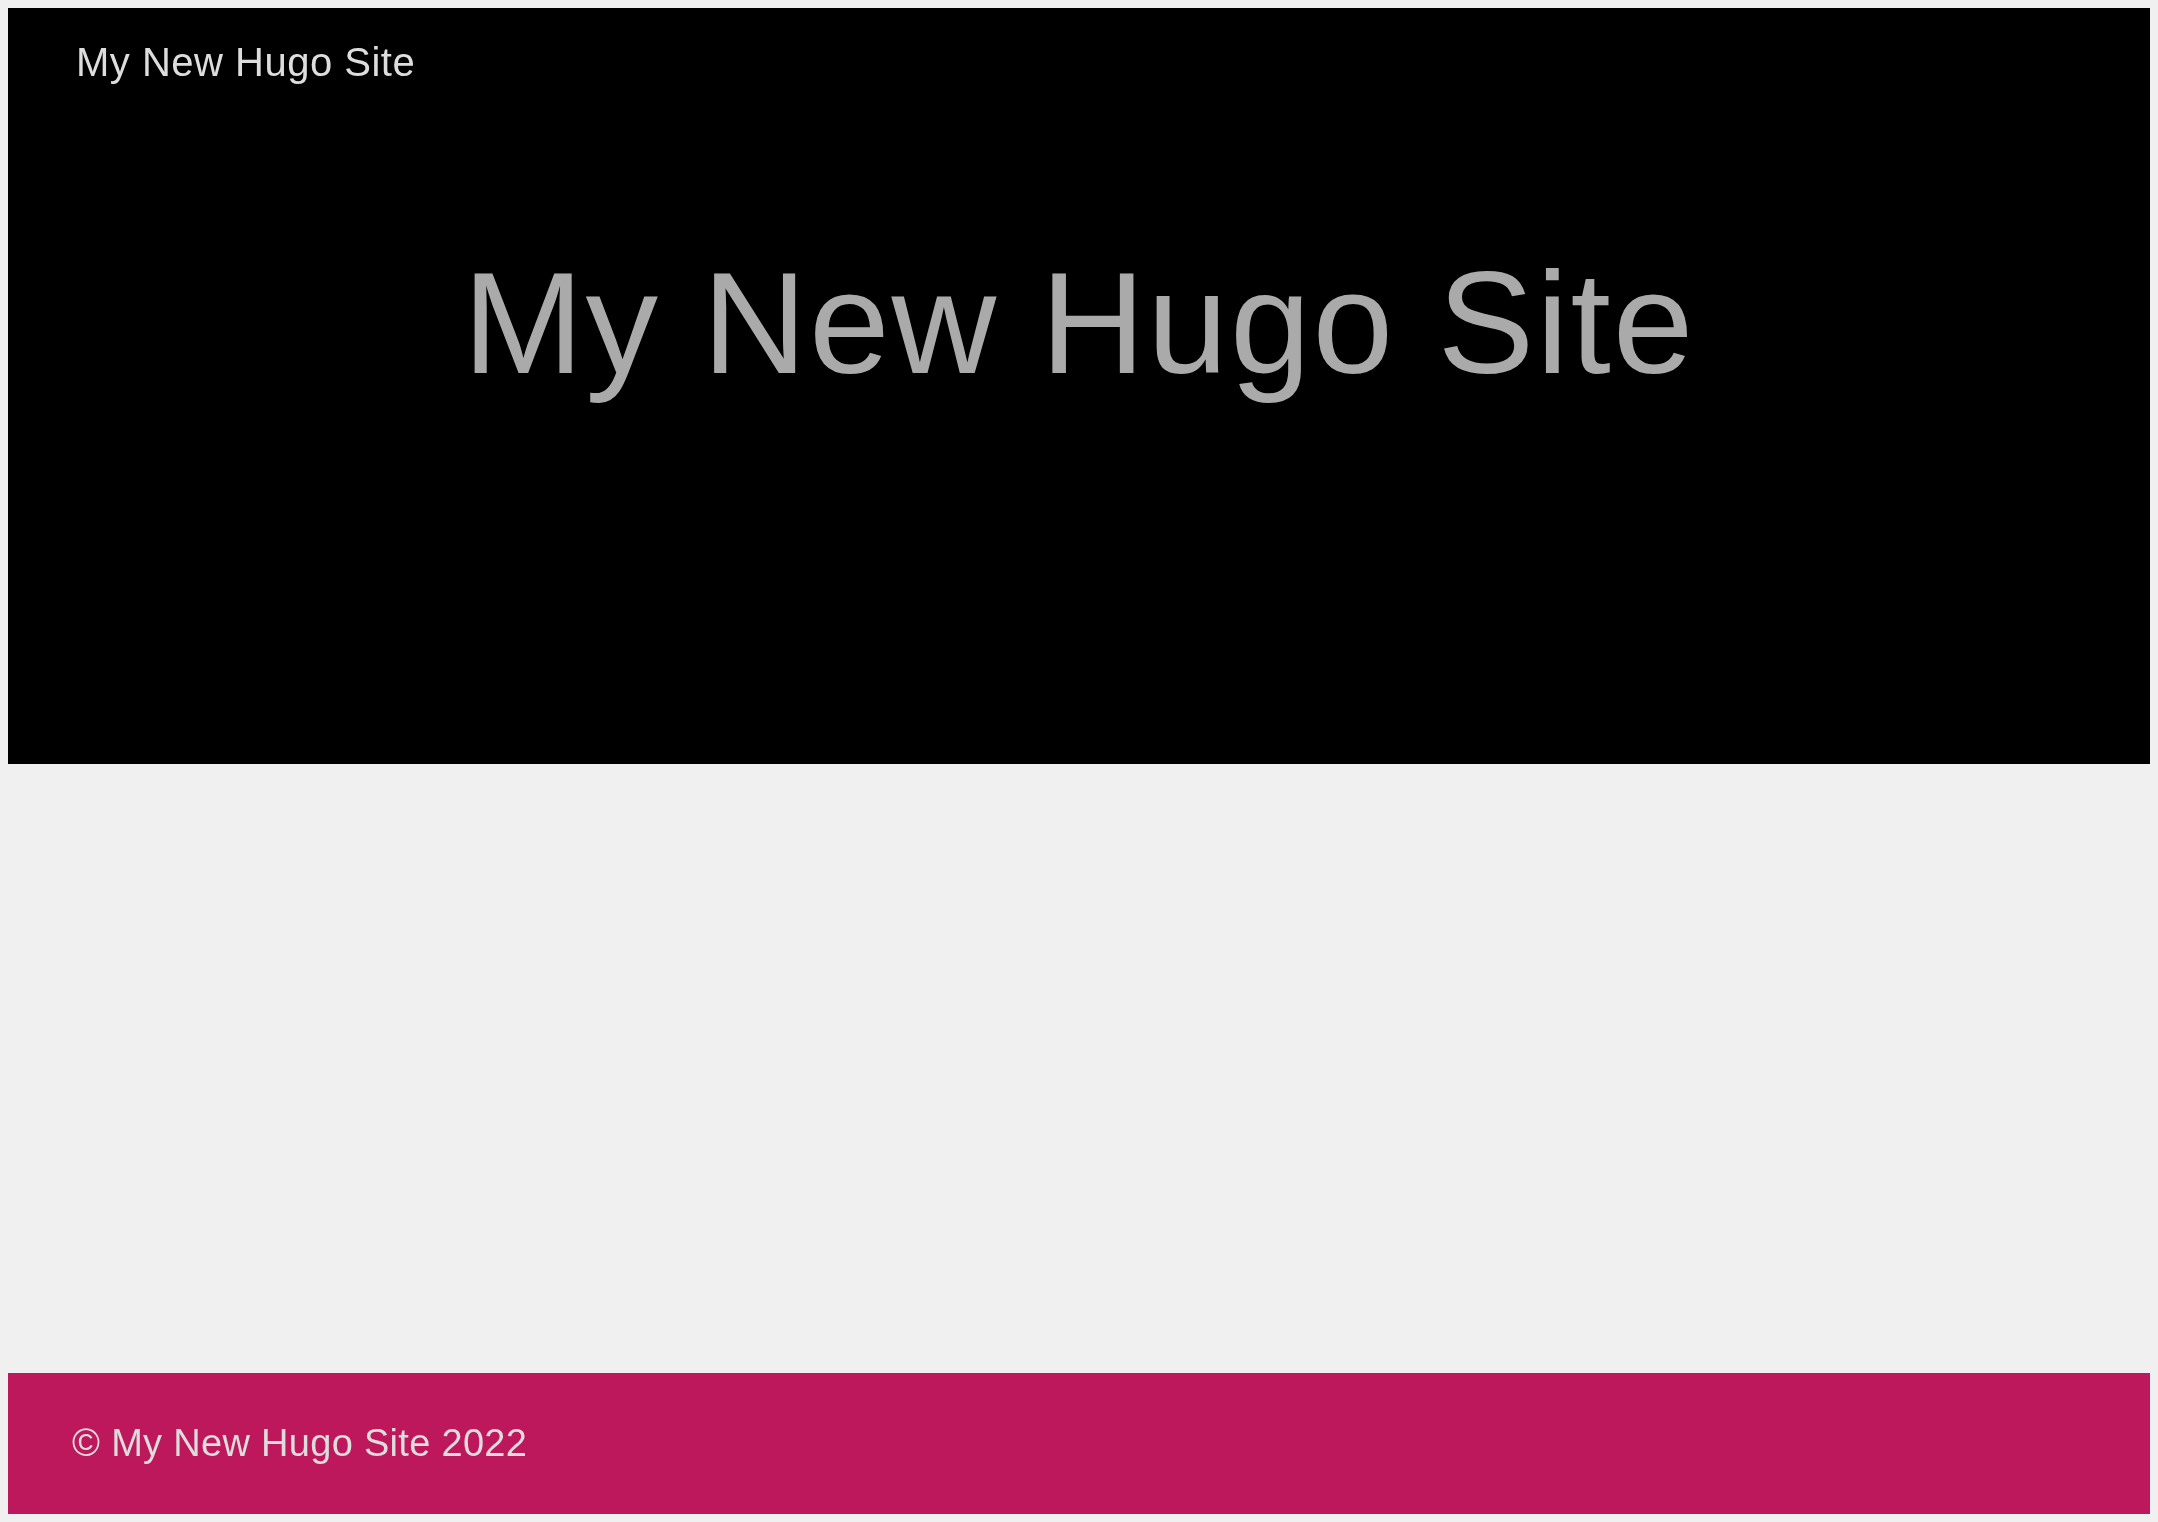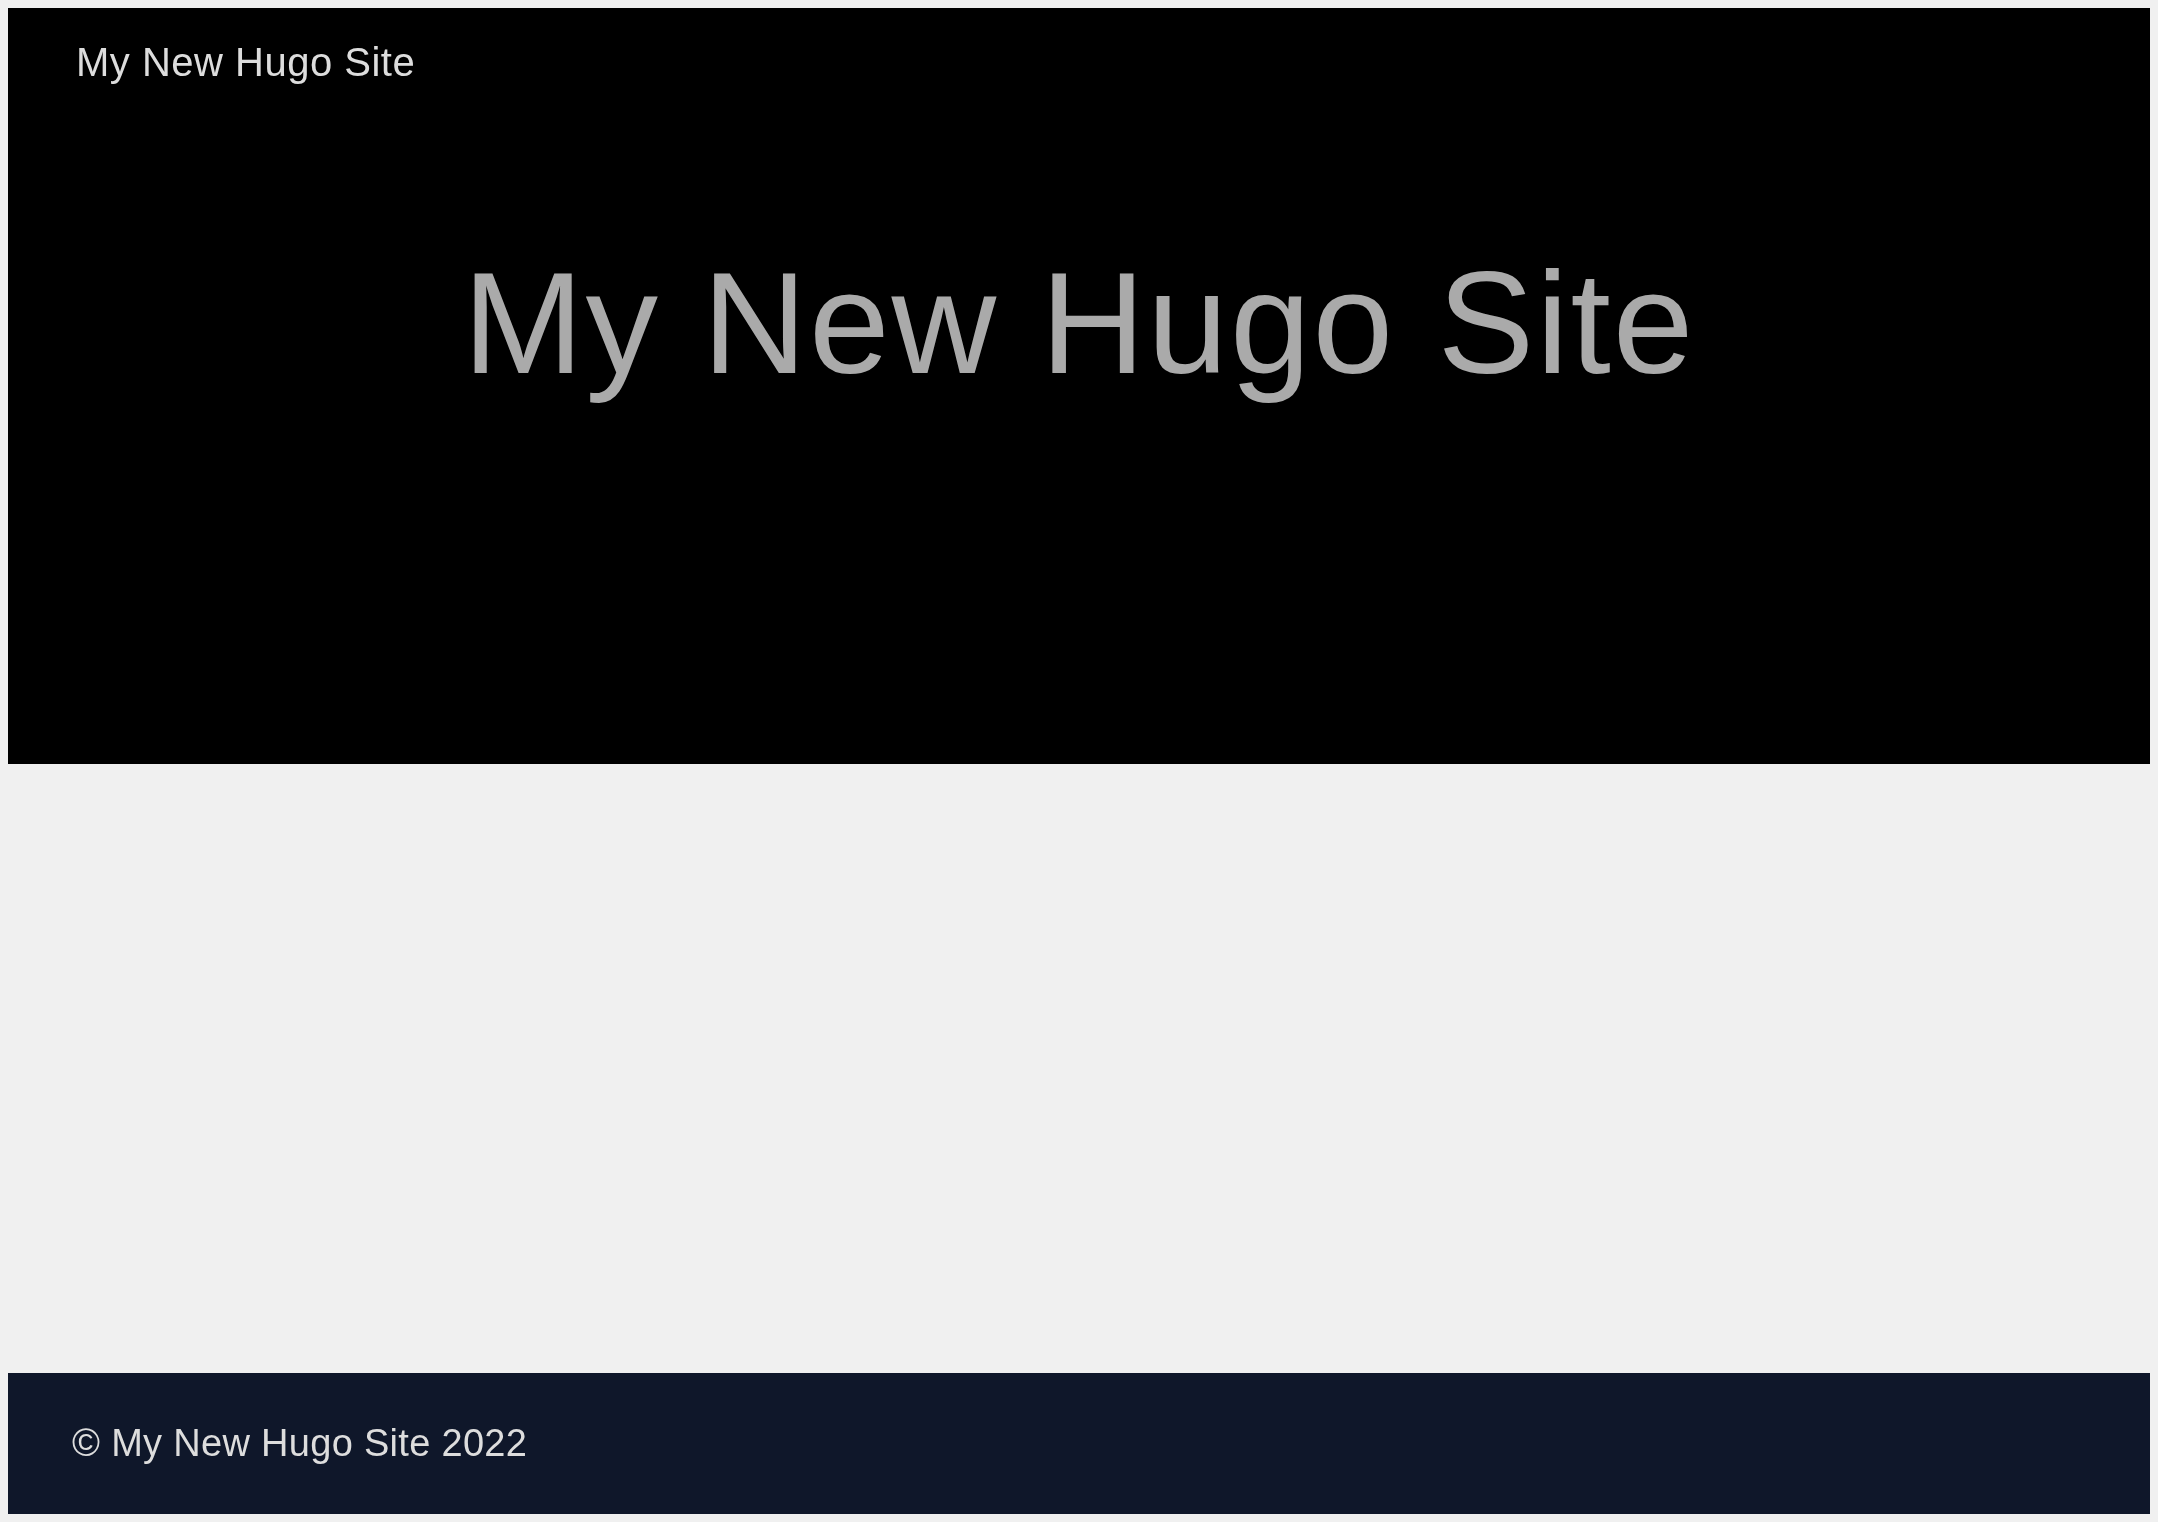--- a/index.html
+++ b/index.html
@@ -51,21 +51,21 @@
       letter-spacing: 2px;
       line-height: 1;
     }
     
     .main-content {
       flex: 1;
       background-color: #f0f0f0;
     }
     
     .footer {
-      background-color: #0f172a;
+      background-color: #be185d;
       color: #ddd;
       padding: 45px 60px;
       flex-shrink: 0;
     }
     
     .footer-text {
       font-size: 38px;
       font-weight: 400;
       letter-spacing: 0.3px;
     }

